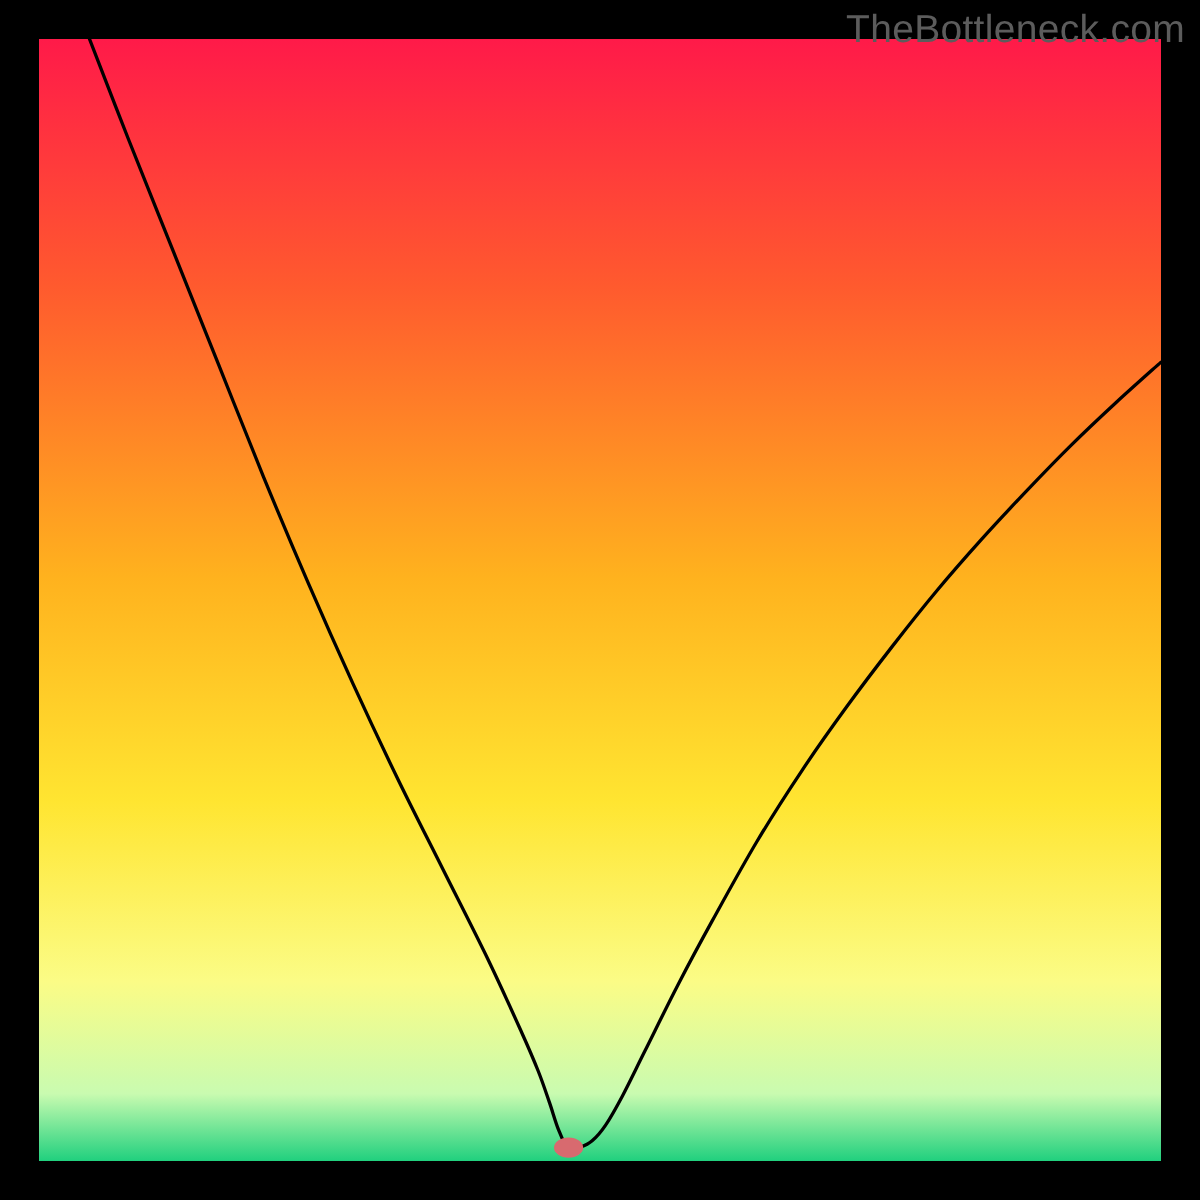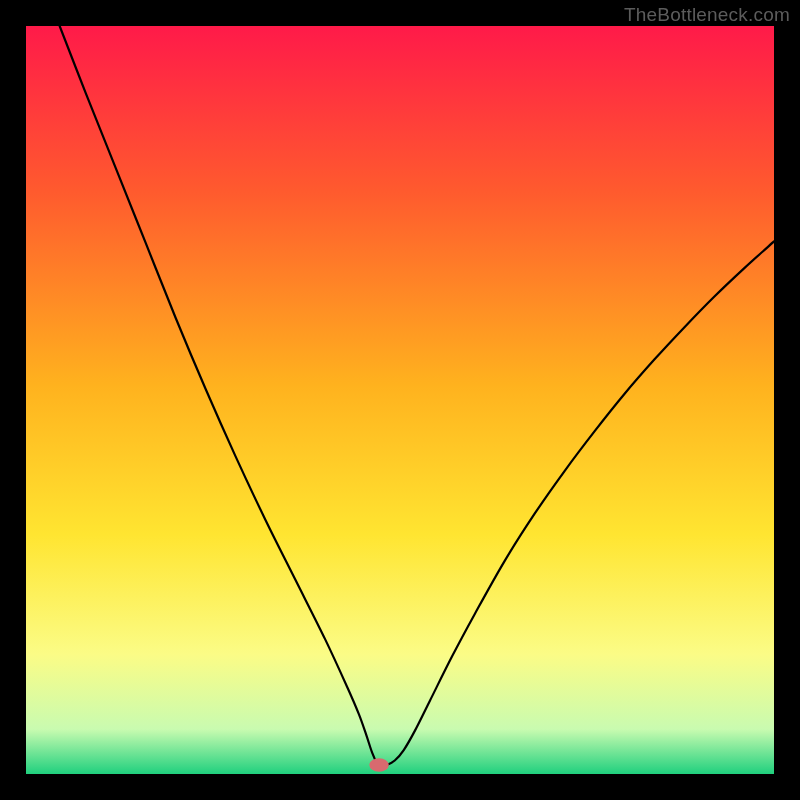--- a/index.html
+++ b/index.html
@@ -14,21 +14,21 @@
     position: relative;
     width: 800px;
     height: 800px;
     background: #000;
   }
   .watermark {
     position: absolute;
     top: 4px;
     right: 10px;
     color: #5c5c5c;
-    font-size: 19px;
+    font-size: 26px;
     font-weight: 500;
     letter-spacing: 0.2px;
     z-index: 10;
   }
   .plot-wrap {
     position: absolute;
     left: 26px;
     top: 26px;
     width: 748px;
     height: 748px;

